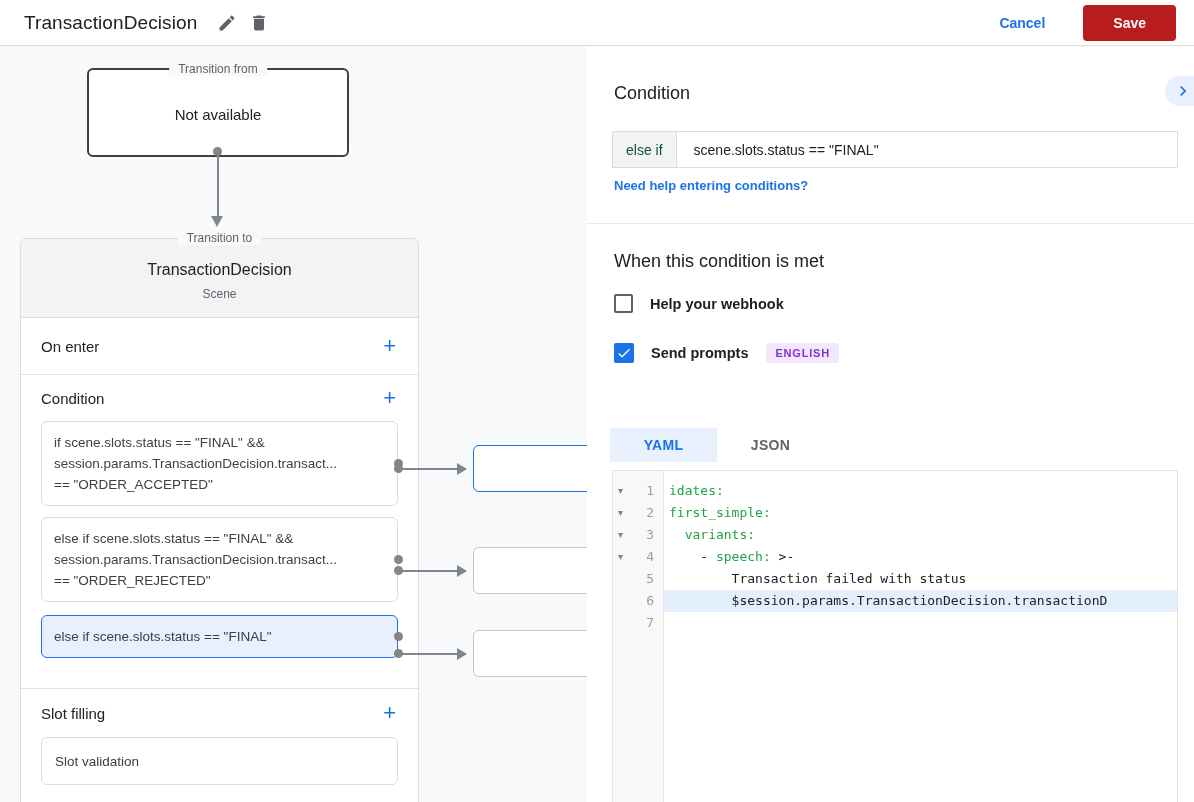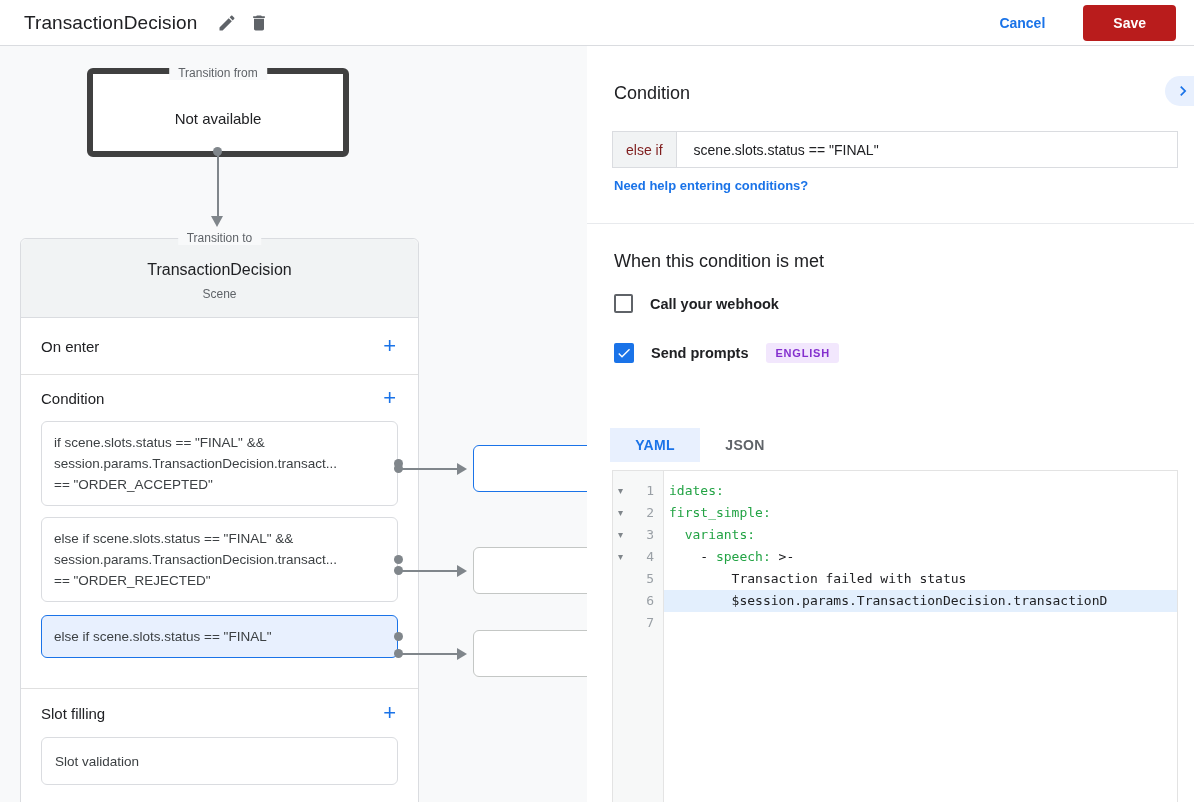--- a/index.html
+++ b/index.html
@@ -21,21 +21,21 @@
     padding:0 30px; font-size:14px; font-weight:700; font-family:inherit; cursor:pointer; }
 
   
   .main { position:relative; height:756px; }
   .diagram { position:absolute; left:0; top:0; bottom:0; width:587px;
     background:#f8f9fa; overflow:hidden; }
   .panel { position:absolute; left:587px; top:0; right:0; bottom:0; background:#fff; overflow:hidden; }
 
   
   .from-box { position:absolute; left:87px; top:22px; width:262px; height:89px;
-    background:#fff; border:6px solid #404040; border-radius:6px; }
+    background:#fff; border:2px solid #404040; border-radius:6px; }
   .legend { position:absolute; top:-8px; left:50%; transform:translateX(-50%);
     background:#f8f9fa; padding:0 9px; font-size:12px; color:#5f6368; white-space:nowrap; z-index:2; }
   .from-text { position:absolute; left:0; right:0; top:36px; text-align:center;
     font-size:15px; color:#202124; }
 
   
   .v-dot { position:absolute; left:213px; top:101px; width:9px; height:9px;
     border-radius:50%; background:#80868b; }
   .v-line { position:absolute; left:216.5px; top:109px; width:2px; height:62px; background:#80868b; }
   .v-head { position:absolute; left:211px; top:170px; width:0; height:0;
@@ -81,38 +81,38 @@
     background:#fff; border:1px solid #c4c7c5; border-radius:6px; }
   .target-box.active { border:1.5px solid #1a73e8; }
 
   
   .collapse-btn { position:absolute; top:30px; right:0; width:29px; height:30px;
     background:#e8f0fe; border:none; border-radius:16px 0 0 16px; cursor:pointer;
     display:flex; align-items:center; justify-content:center; padding-left:6px; }
   .p-heading { position:absolute; left:27px; font-size:18px; color:#202124; font-weight:400; }
   .cond-row { position:absolute; left:25px; top:85px; width:566px; height:37px; display:flex; }
   .cond-prefix { background:#f1f3f4; border:1px solid #dadce0; display:flex; align-items:center;
-    padding:0 13px; font-size:14px; color:#7f1d1d; }
+    padding:0 13px; font-size:14px; color:#14532d; }
   .cond-input { flex:1; border:1px solid #dadce0; border-left:none; font-size:14px;
     color:#202124; padding:0 17px; font-family:inherit; background:#fff; outline:none; }
   .link { color:#1a73e8; font-size:13px; text-decoration:none; cursor:pointer; }
   .help-link { position:absolute; left:27px; top:132px;font-weight:bold; }
   .p-divider { position:absolute; left:0; right:0; top:177px; height:1px; background:#e8eaed; }
   .chk-row { position:absolute; left:27px; display:flex; align-items:center; cursor:pointer; }
   .chk { width:19px; height:19px; border:2px solid #5f6368; border-radius:2px; background:#fff;
     flex:none; }
   .chk.checked { border:none; background:#1a73e8; display:flex; align-items:center;
     justify-content:center; width:20px; height:20px; }
   .chk-label { font-size:14.5px; font-weight:700; color:#202124; margin-left:17px; }
   .badge { margin-left:18px; background:#f2e7fd; color:#8430ce; font-size:11px; font-weight:700;
     letter-spacing:.8px; padding:4px 9px; border-radius:3px; }
   .helper { position:absolute; left:27px; top:330px; width:556px; font-size:13px;
     color:#3c4043; line-height:1.6; }
   .tabs { position:absolute; left:23px; top:382px; display:flex; }
-  .tab { width:90px; height:34px; display:flex; align-items:center; justify-content:center;
+  .tab { width:107px; height:34px; display:flex; align-items:center; justify-content:center;
     font-size:14px; font-weight:700; color:#5f6368; cursor:pointer; letter-spacing:.3px; }
   .tab.active { color:#1a73e8; background:#e8f0fe; }
 
   
   .editor { position:absolute; left:25px; top:424px; width:566px; height:380px;
     border:1px solid #e3e3e3; background:#fff; padding-top:9px; overflow:hidden; }
   .editor::before { content:""; position:absolute; left:0; top:0; bottom:0; width:50px;
     background:#f7f8f8; border-right:1px solid #e4e4e4; }
   .ed-row { position:relative; display:flex; height:22px; line-height:22px; }
   .ed-gutter { width:51px; flex:none; display:flex; align-items:center; position:relative; z-index:1; }
@@ -241,21 +241,21 @@
     </div>
 
     <a class="link help-link">Need help entering conditions?</a>
 
     <div class="p-divider"></div>
 
     <h2 class="p-heading" style="top:205px">When this condition is met</h2>
 
     <div class="chk-row" style="top:248px">
       <span class="chk"></span>
-      <span class="chk-label">Call your webhook</span>
+      <span class="chk-label">Help your webhook</span>
     </div>
 
     <div class="chk-row" style="top:297px">
       <span class="chk checked">
         <svg width="16" height="16" viewBox="0 0 24 24">
             <path fill="#fff" d="M9 16.2L4.8 12l-1.4 1.4L9 19 21 7l-1.4-1.4z"></path>
           </svg>
       </span>
       <span class="chk-label">Send prompts</span>
       <span class="badge">ENGLISH</span>

